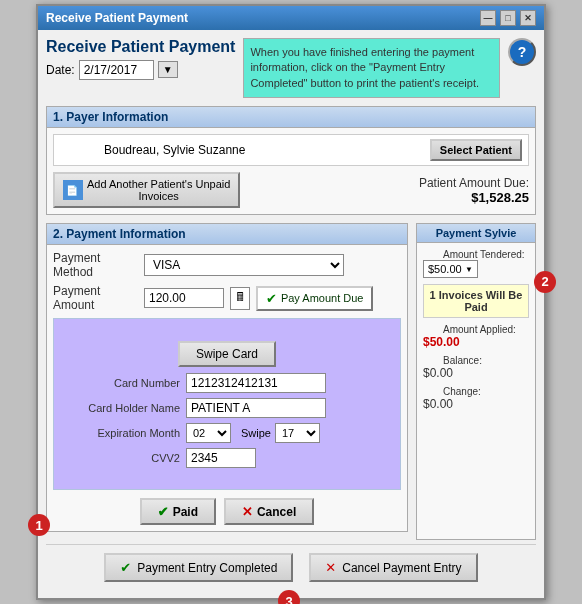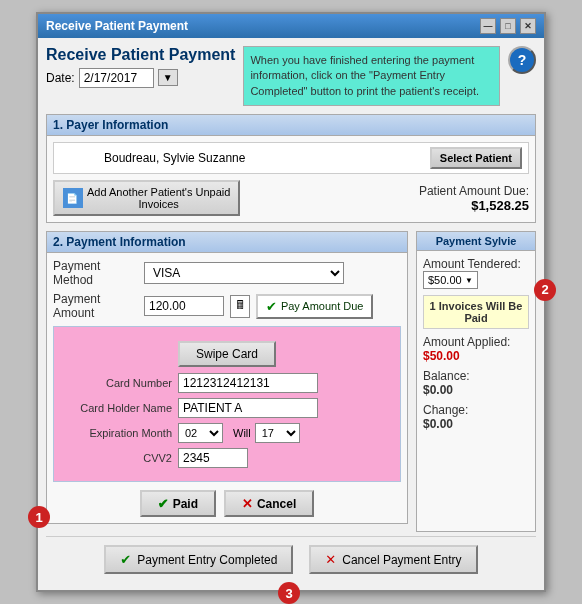--- a/index.html
+++ b/index.html
@@ -197,25 +197,26 @@
       border-bottom: 1px solid #aaa;
       text-align: center;
     }
     .right-panel-body {
       padding: 6px;
     }
     .payment-total-row {
       margin-bottom: 6px;
     }
     .pt-label {
-      font-size: 12px;
+      font-size: 10px;
       color: #333;
+      margin-left: 20px;
     }
     .pt-value {
-      font-weight: bold;
+      font-weight: normal;
       font-size: 12px;
     }
     .invoices-will-be-paid {
       background: #ffffd0;
       border: 1px solid #ccc;
       padding: 4px;
       text-align: center;
       font-size: 11px;
       font-weight: bold;
       color: #333;
@@ -265,23 +266,23 @@
     .swipe-card-btn {
       background: linear-gradient(to bottom, #e8e8e8, #d0d0d0);
       border: 2px outset #ccc;
       padding: 4px 16px;
       cursor: pointer;
       font-size: 12px;
       margin: 6px auto;
       display: block;
     }
     .card-section {
-      background: #f9a8d4;
+      background: #c4b5fd;
       border: 1px solid #b0c4de;
-      padding: 8px;
+      padding: 16px;
       margin-top: 6px;
     }
     .card-field-row {
       display: flex;
       align-items: center;
       margin-bottom: 5px;
       gap: 6px;
     }
     .card-label {
       width: 110px;
@@ -495,21 +496,21 @@
               <div class="card-field-row">
                 <span class="card-label">Expiration Month</span>
                 <div class="expiry-row">
                   <select class="exp-select">
                     <option>02</option>
                     <option>01</option><option>03</option><option>04</option>
                     <option>05</option><option>06</option><option>07</option>
                     <option>08</option><option>09</option><option>10</option>
                     <option>11</option><option>12</option>
                   </select>
-                  <span class="exp-label" style="margin-left:6px;">Will</span>
+                  <span class="exp-label" style="margin-left:6px;">Swipe</span>
                   <select class="exp-select">
                     <option>17</option>
                     <option>18</option><option>19</option><option>20</option><option>21</option>
                   </select>
                 </div>
               </div>
               <div class="card-field-row">
                 <span class="card-label">CVV2</span>
                 <input class="cvv-input" type="text" value="2345" style="">
               </div>

